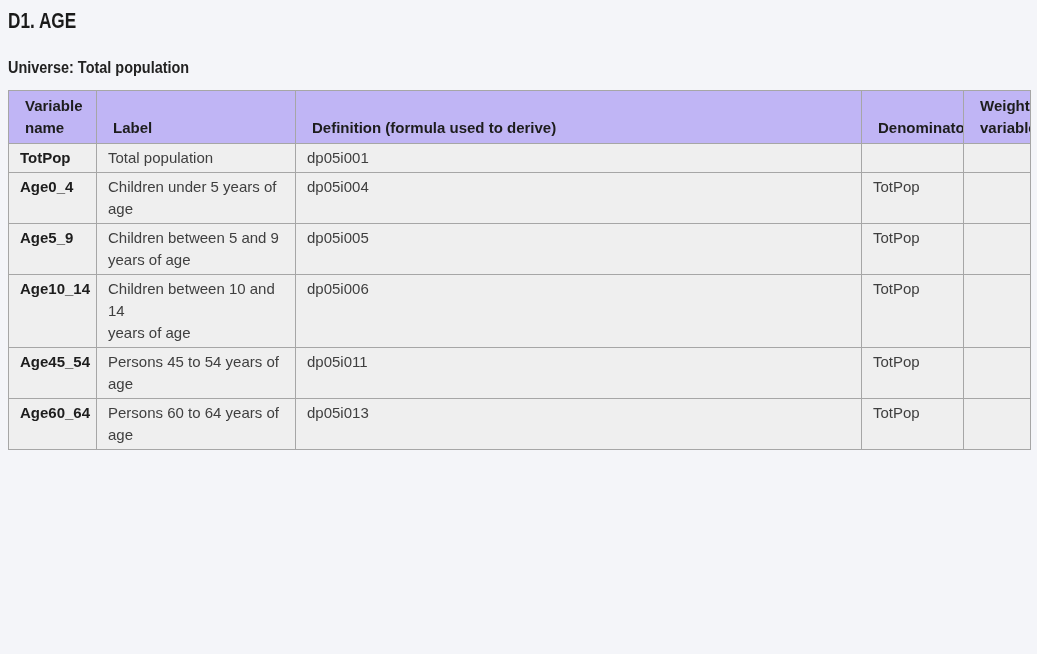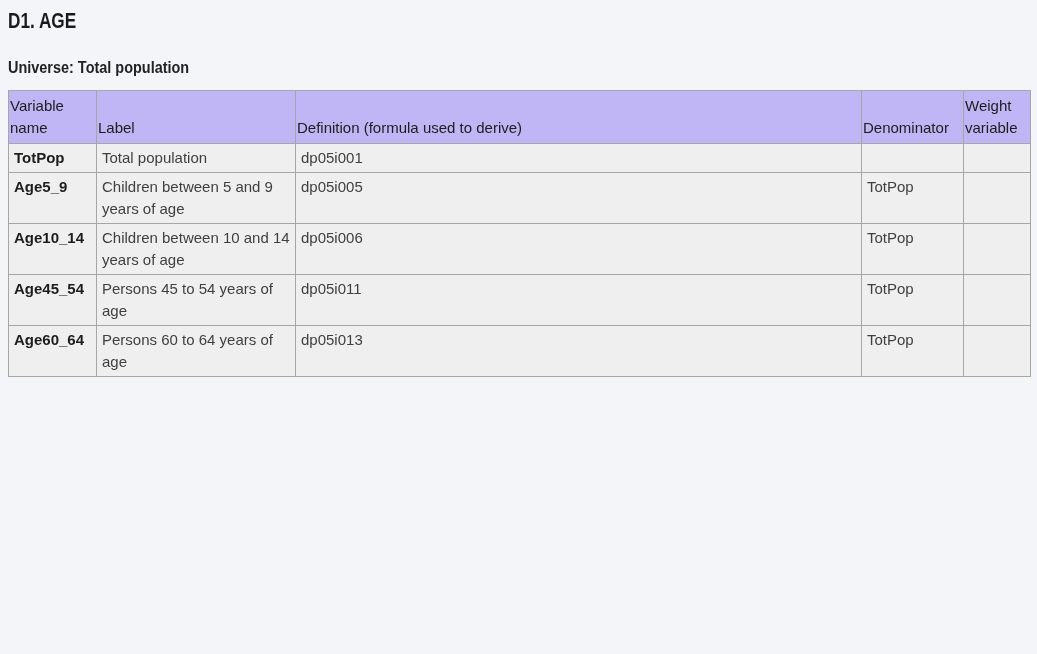--- a/index.html
+++ b/index.html
@@ -48,30 +48,30 @@
   }
   table.vars {
     border-collapse: collapse;
     table-layout: fixed;
     width: 1022px;
     font-size: 15px;
     line-height: 22px;
   }
   table.vars th, table.vars td {
     border: 1px solid var(--border);
-    padding: 3px 5px;
+    padding: 3px 11px;
     overflow: hidden;
   }
   table.vars th {
     background: var(--header-bg);
     color: var(--text-dark);
-    font-weight: 400;
+    font-weight: 700;
     text-align: left;
     vertical-align: bottom;
-    padding: 4px 1px;
+    padding: 4px 16px;
   }
   table.vars td {
     background: var(--row-bg);
     color: var(--text-body);
     vertical-align: top;
     height: 22px;
     white-space: pre-line;
   }
   table.vars td.var-name {
     font-weight: 700;
@@ -105,20 +105,28 @@
     </thead>
     <tbody>
         <tr>
           <td class="var-name">TotPop</td>
           <td>Total population</td>
           <td>dp05i001</td>
           <td></td>
           <td></td>
         </tr>
         <tr>
+          <td class="var-name">Age0_4</td>
+          <td>Children under 5 years of
+age</td>
+          <td>dp05i004</td>
+          <td>TotPop</td>
+          <td></td>
+        </tr>
+        <tr>
           <td class="var-name">Age5_9</td>
           <td>Children between 5 and 9
 years of age</td>
           <td>dp05i005</td>
           <td>TotPop</td>
           <td></td>
         </tr>
         <tr>
           <td class="var-name">Age10_14</td>
           <td>Children between 10 and 14

